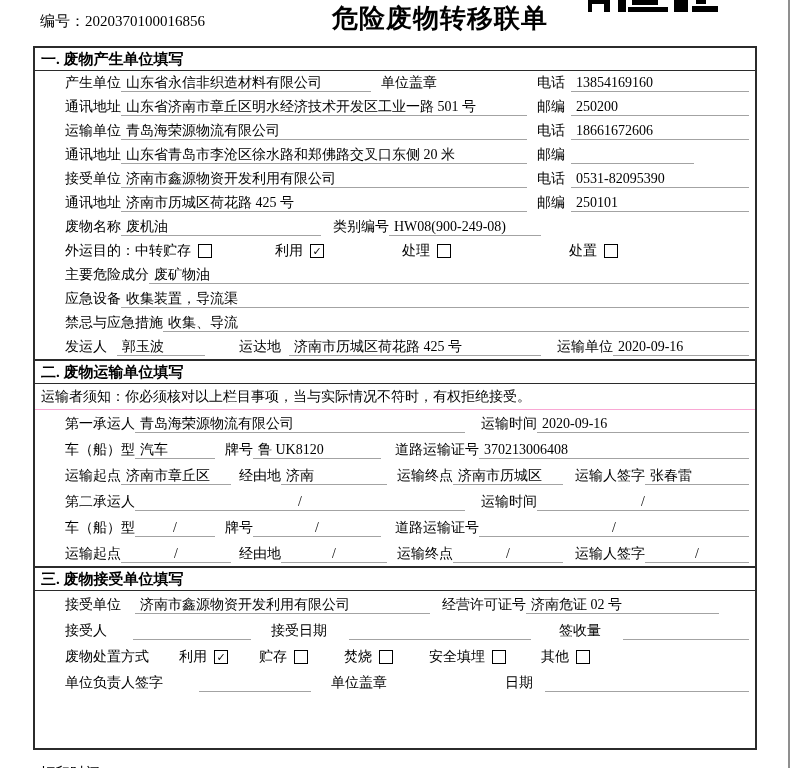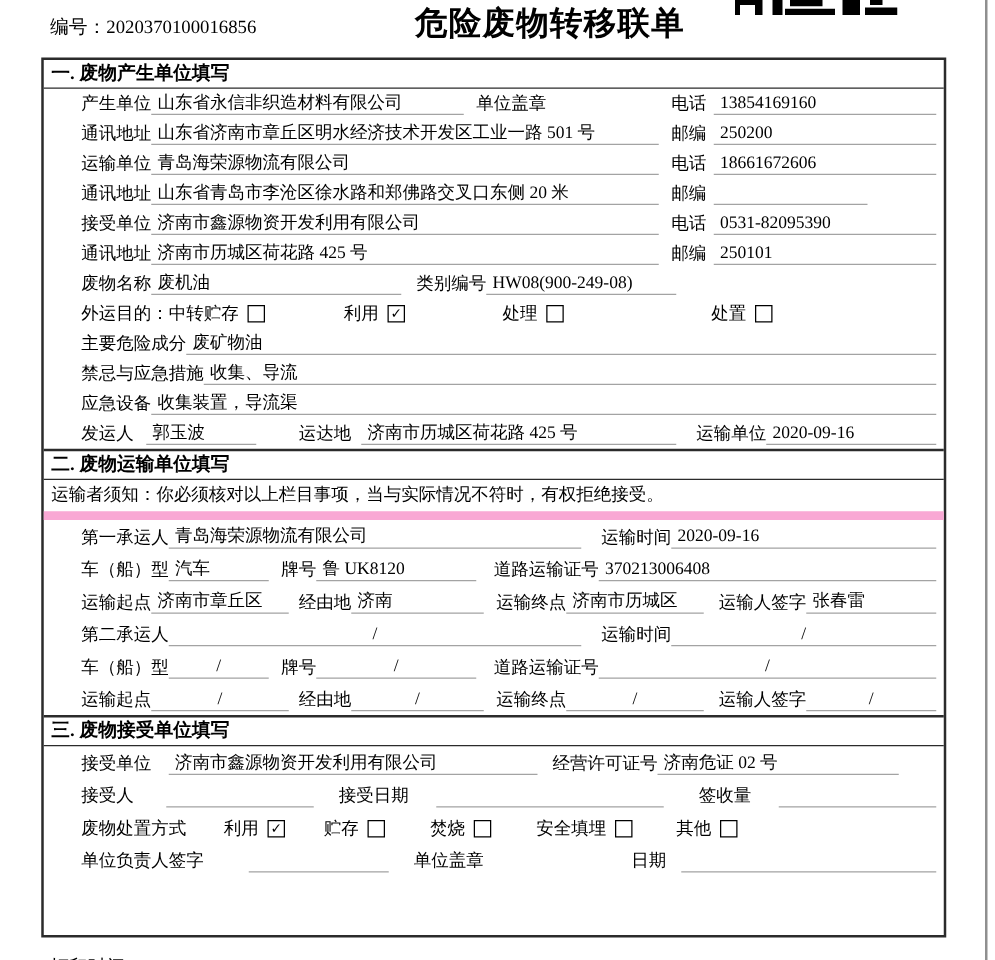--- a/index.html
+++ b/index.html
@@ -8,21 +8,21 @@
   .serial{position:absolute;left:40px;top:12px;font-size:15px;}
   .title{position:absolute;left:332px;top:1px;font-size:26px;font-weight:bold;letter-spacing:1px;margin:0;}
   .qr{position:absolute;left:588px;top:0;}
   .edge-line{position:absolute;left:788px;top:0;width:2px;height:768px;background:#8f8f8f;}
   .formbox{position:absolute;left:33px;top:46px;width:720px;height:700px;border:2px solid #2b2b2b;
            display:flex;flex-direction:column;font-size:14px;}
   .sec{display:flex;flex-direction:column;}
   .sec2,.sec3{border-top:2px solid #2b2b2b;}
   .sec-header{font-weight:bold;font-size:15px;height:21px;line-height:21px;padding:1px 6px 0 6px;
               border-bottom:1px solid #2b2b2b;}
-  .notice{height:25px;line-height:25px;padding:0 6px;border-bottom:7px solid #f9a8d4;}
+  .notice{height:25px;line-height:25px;padding:0 6px;border-bottom:1px solid #f9a8d4;}
   .row{display:flex;align-items:flex-end;padding:0 6px;margin-left:24px;}
   .h24{height:24px;}
   .h26{height:26px;}
   .lb{white-space:nowrap;padding-bottom:3px;}
   .uv{border-bottom:1px solid #a3a3a3;margin-bottom:3px;height:18px;line-height:18px;
       padding:0 5px;white-space:nowrap;overflow:hidden;box-sizing:border-box;}
   .fl{flex:1;}
   .ctr{text-align:center;}
   .spacer{flex:1;}
   .rcol{width:212px;display:flex;align-items:flex-end;}
@@ -150,27 +150,27 @@
             </span>
         </div>
       </div>
 
       <div class="row h24">
         <span class="lb">主要危险成分</span>
         <span class="uv fl">废矿物油</span>
       </div>
 
       <div class="row h24">
+        <span class="lb">应急设备</span>
+        <span class="uv fl">收集装置，导流渠</span>
+      </div>
+
+      <div class="row h24">
         <span class="lb">禁忌与应急措施</span>
         <span class="uv fl">收集、导流</span>
-      </div>
-
-      <div class="row h24">
-        <span class="lb">应急设备</span>
-        <span class="uv fl">收集装置，导流渠</span>
       </div>
 
       <div class="row h24">
         <span class="lb">发运人</span>
         <span class="uv" style="width:88px;margin-left:10px">郭玉波</span>
         <span class="lb" style="margin-left:34px">运达地</span>
         <span class="uv" style="width:252px;margin-left:8px">济南市历城区荷花路 425 号</span>
         <span class="lb" style="margin-left:16px">运输单位</span>
         <span class="uv fl">2020-09-16</span>
       </div>

